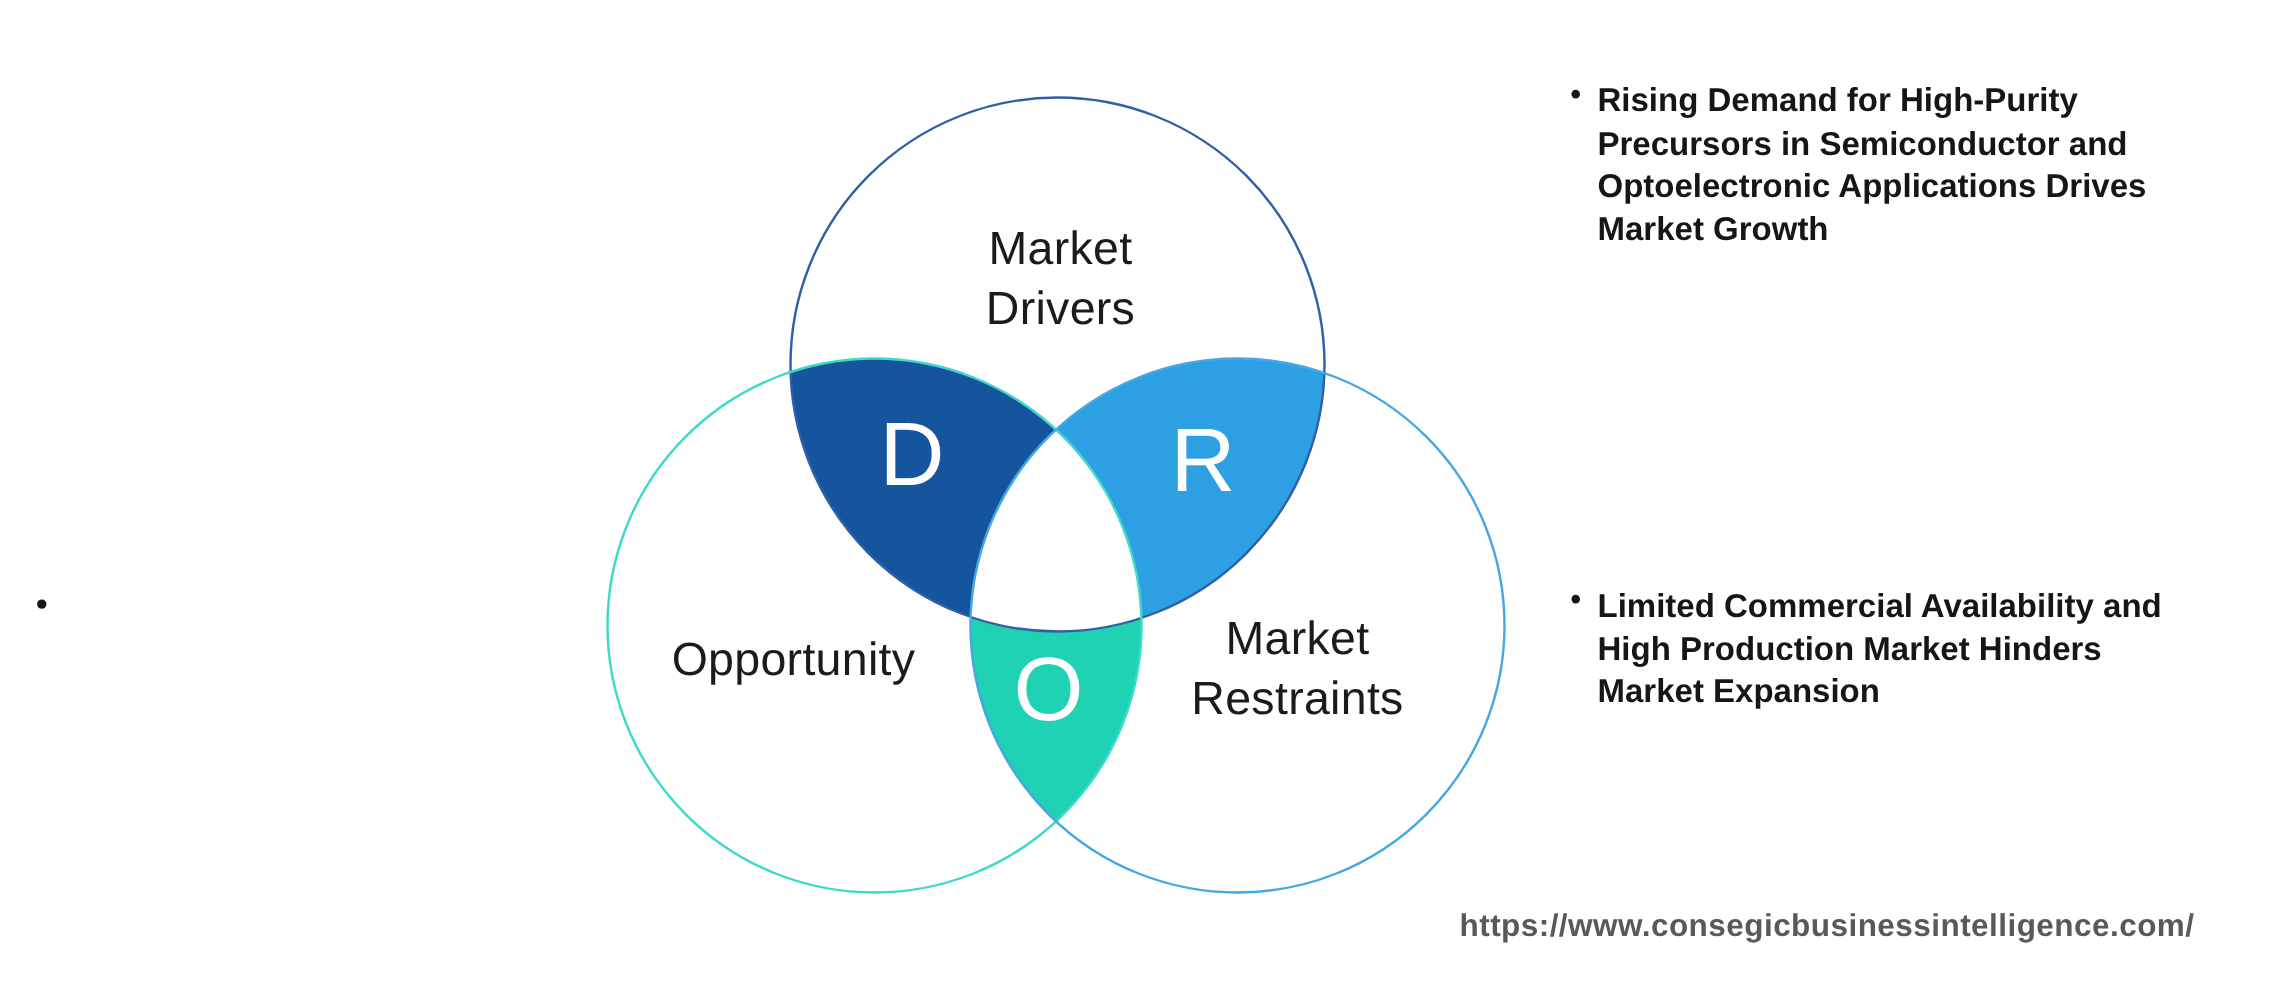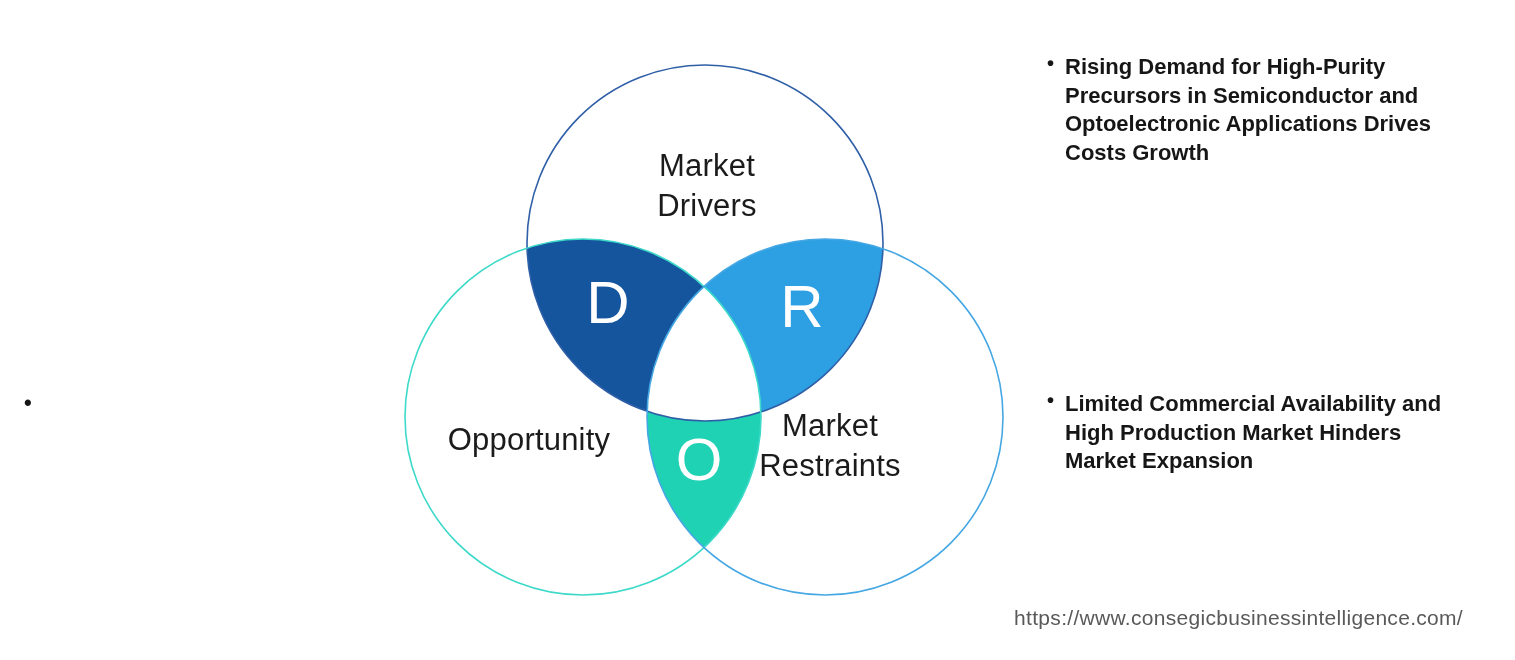--- a/index.html
+++ b/index.html
@@ -17,21 +17,21 @@
   .venn-label {
     position:absolute;
     text-align:center;
     font-size:31px;
     line-height:40px;
     color:#1b1b1b;
     letter-spacing:0.2px;
   }
   .label-drivers    { left:622px; top:146px; width:170px; }
   .label-opportunity{ left:419px; top:420px; width:220px; }
-  .label-restraints { left:735px; top:406px; width:190px; }
+  .label-restraints { left:770px; top:406px; width:190px; }
 
   .venn-letter {
     position:absolute;
     width:66px;
     text-align:center;
     font-size:60px;
     line-height:70px;
     font-weight:400;
     color:#ffffff;
   }
@@ -57,21 +57,21 @@
     font-weight:700;
   }
   .bullet-right-top .bullet-dot,
   .bullet-right-bottom .bullet-dot { top:-4px; font-size:20px; }
   .bullet-left .bullet-dot { top:0px; }
 
   .footer-url {
     position:absolute;
     right:52px; top:606px;
     font-size:21px;
-    font-weight:400;
+    font-weight:700;
     color:#595959;
     letter-spacing:0.3px;
   }
 </style>
 </head>
 <body>
 
 <div class="canvas">
 
   <svg class="venn-svg" viewBox="0 0 1515 660" aria-hidden="true">
@@ -111,21 +111,21 @@
   <div class="venn-letter letter-d">D</div>
   <div class="venn-letter letter-r">R</div>
   <div class="venn-letter letter-o">O</div>
 
   <div class="bullet-block bullet-left">
     <span class="bullet-dot">•</span>
   </div>
 
   <div class="bullet-block bullet-right-top">
     <span class="bullet-dot">•</span>
-    <span>Rising Demand for High-Purity Precursors in Semiconductor and Optoelectronic Applications Drives Costs Growth</span>
+    <span>Rising Demand for High-Purity Precursors in Semiconductor and Optoelectronic Applications Drives Market Growth</span>
   </div>
 
   <div class="bullet-block bullet-right-bottom">
     <span class="bullet-dot">•</span>
     <span>Limited Commercial Availability and High Production Market Hinders Market Expansion</span>
   </div>
 
   <div class="footer-url">https://www.consegicbusinessintelligence.com/</div>
 
 </div>

